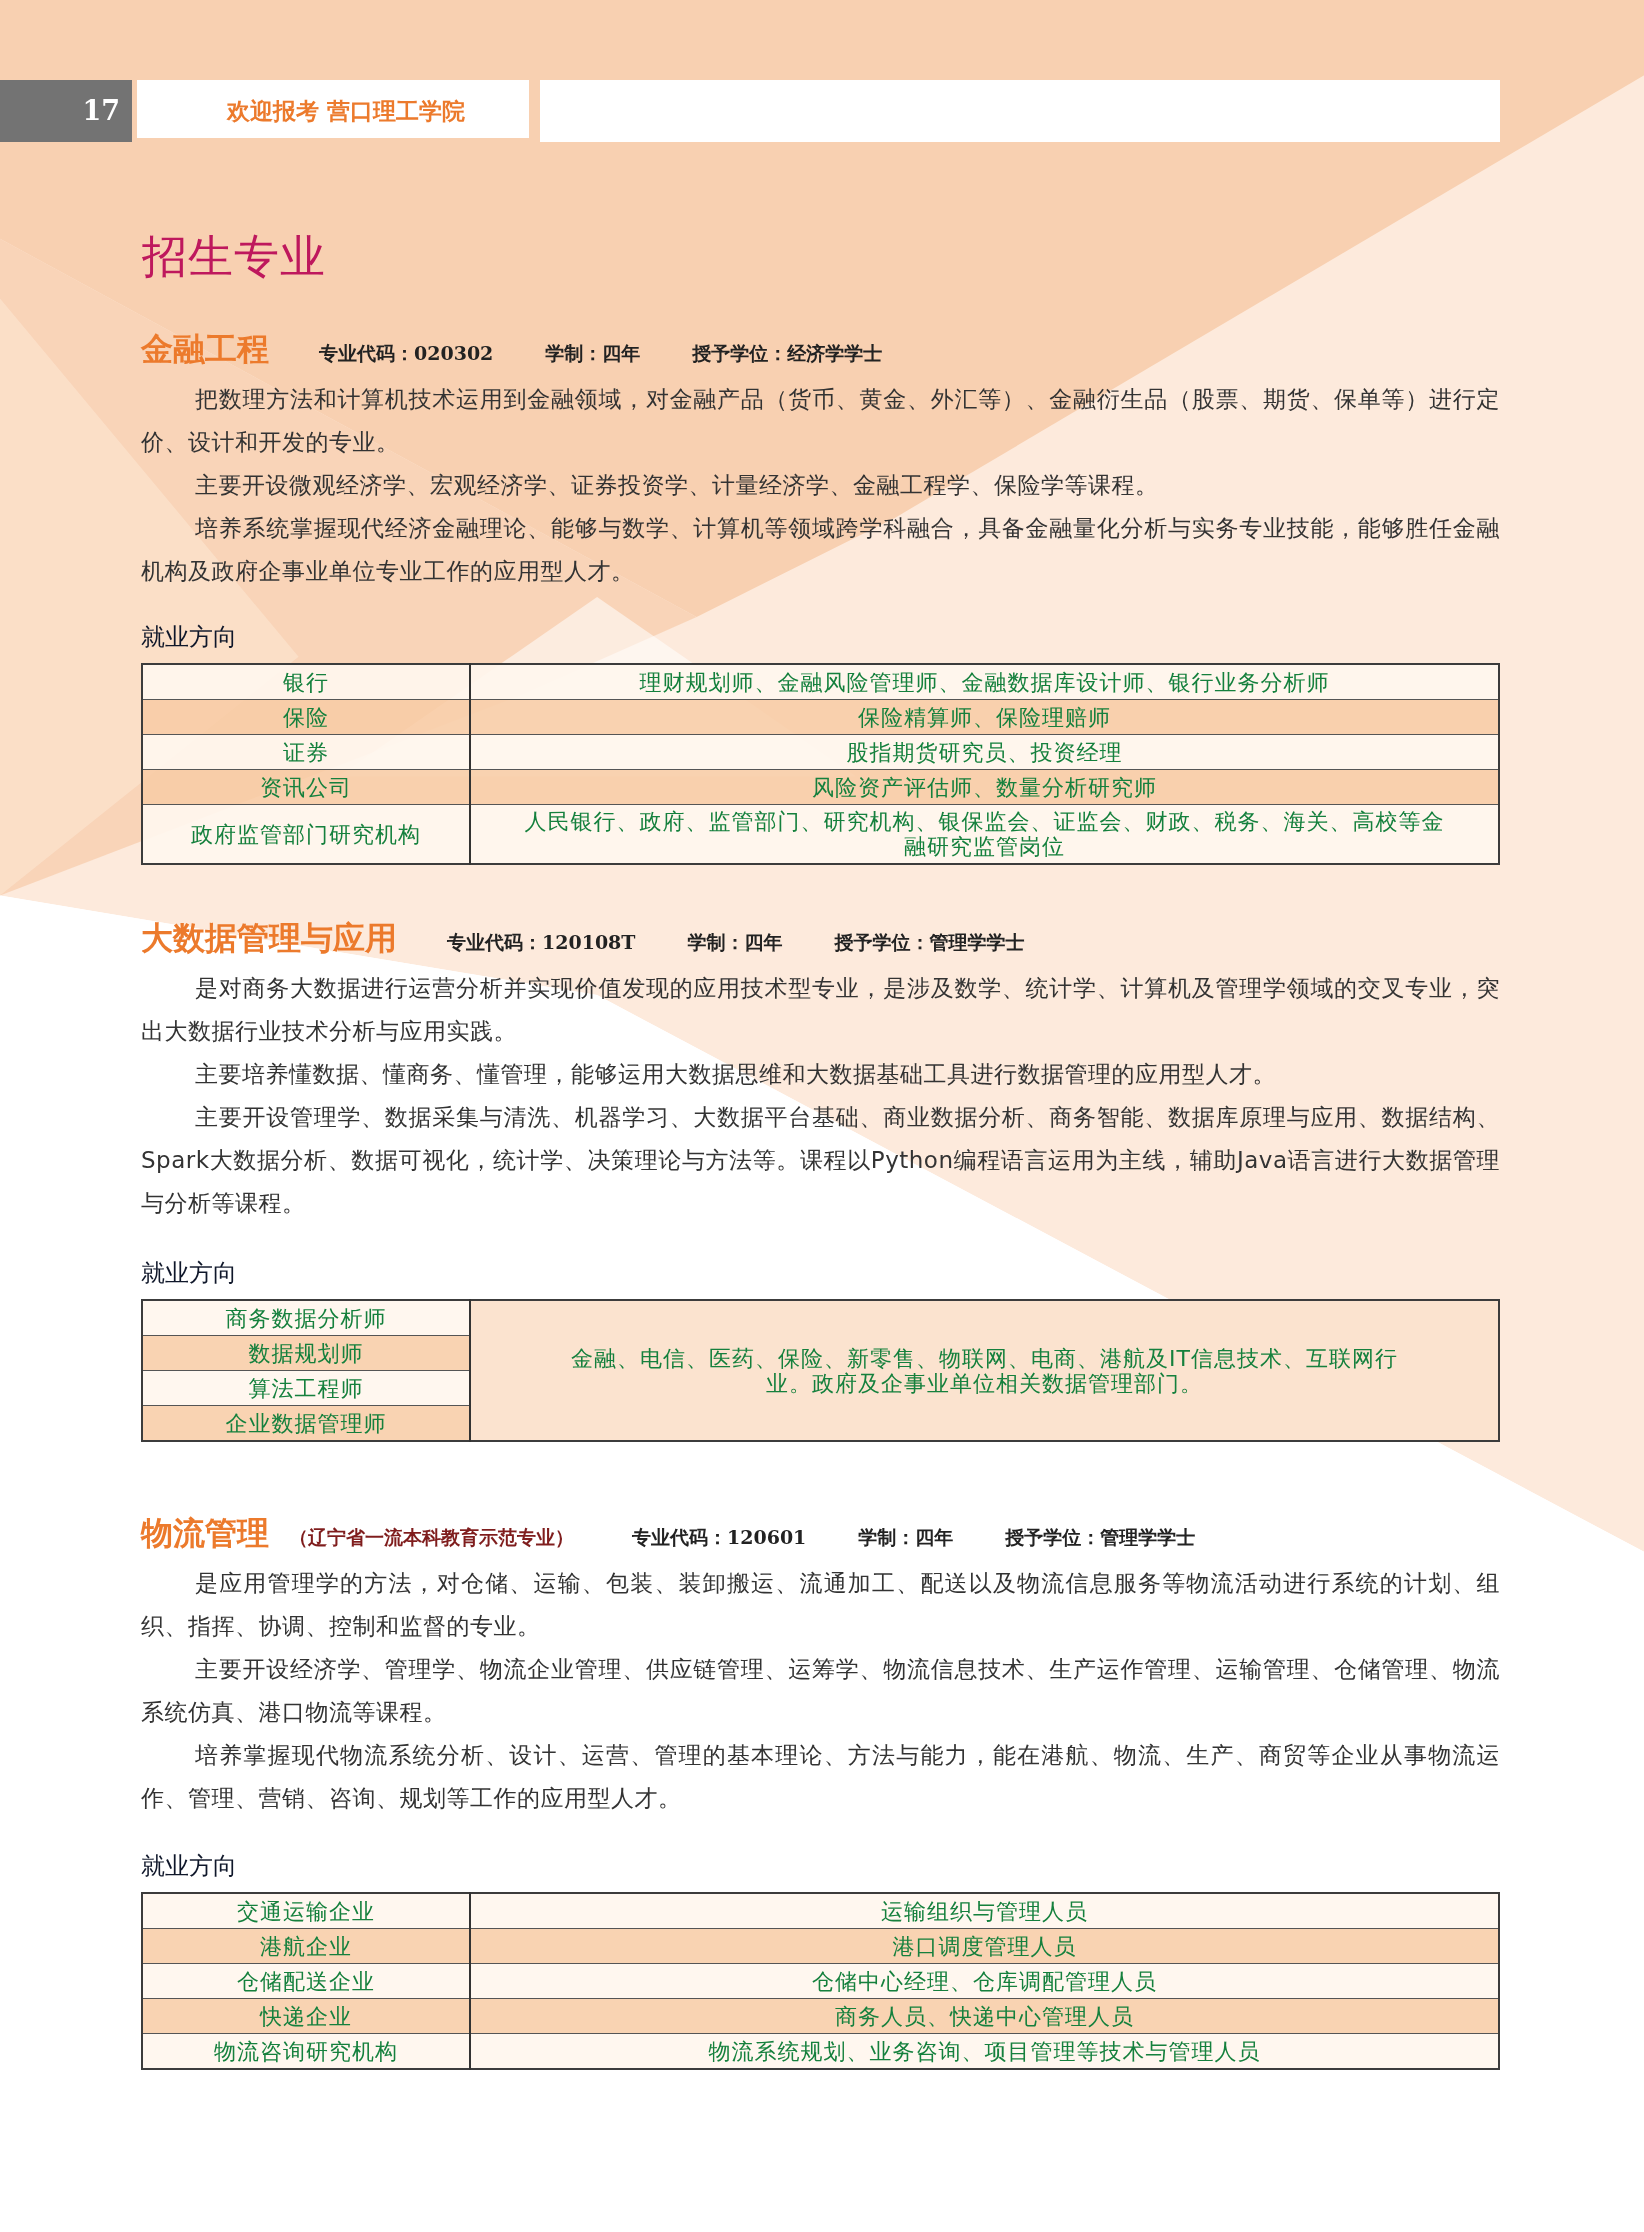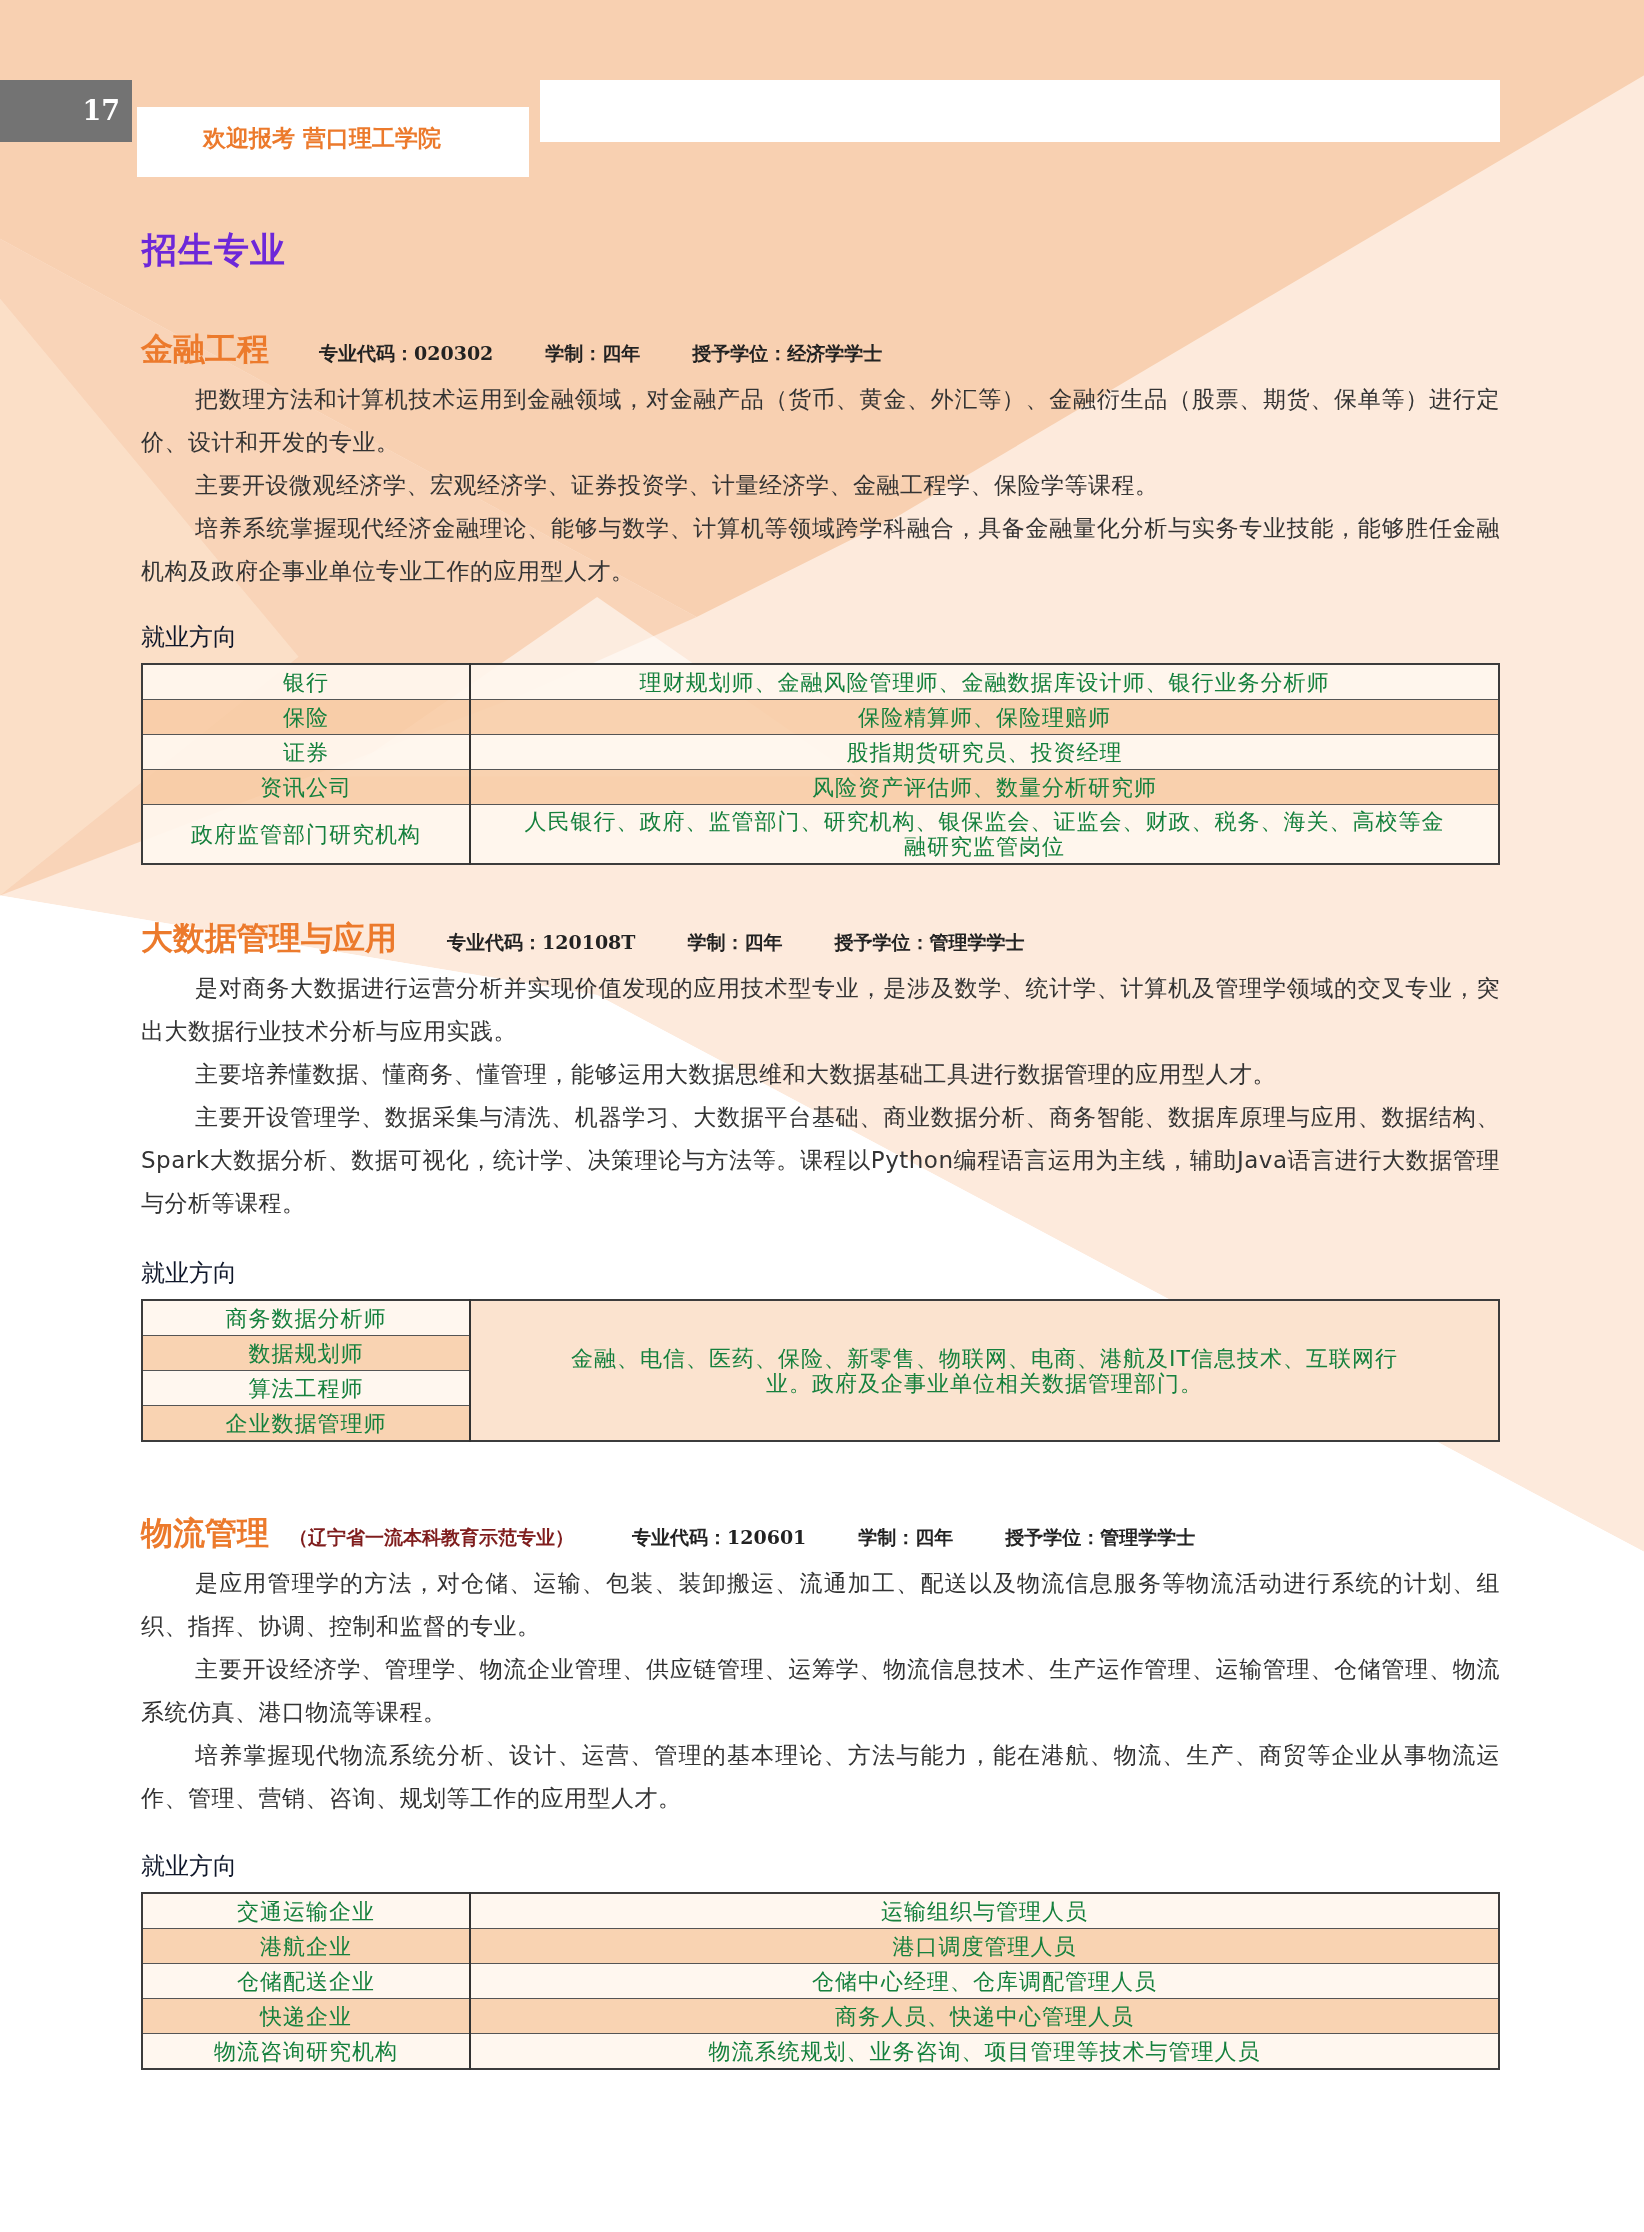--- a/index.html
+++ b/index.html
@@ -12,27 +12,27 @@
   .bg { position:absolute; left:0; top:0; width:1645px; height:2233px; z-index:0; }
   .page { position:absolute; left:0; top:0; width:1645px; height:2233px; z-index:1; }
 
   
   .hdr-num {
     position:absolute; left:0; top:80px; width:132px; height:62px;
     background:#737373; color:#fff; font-family:"DejaVu Serif","Liberation Serif",serif;
     font-weight:bold; font-size:27px; line-height:62px; text-align:right; box-sizing:border-box; padding-right:12px;
   }
   .hdr-title {
-    position:absolute; left:137px; top:80px; width:392px; height:70px; background:#fff;
-    color:#ec7a2c; font-weight:bold; font-size:23px; line-height:62px; box-sizing:border-box; padding-left:66px;margin-top:27px;
+    position:absolute; left:137px; top:80px; width:392px; height:58px; background:#fff;
+    color:#ec7a2c; font-weight:bold; font-size:23px; line-height:62px; box-sizing:border-box; padding-left:90px;
   }
   .hdr-blank { position:absolute; left:540px; top:80px; width:960px; height:62px; background:#fff; }
 
   .page-title {
-    position:absolute; left:142px; top:227px; font-size:35px; font-weight:bold; color:#6d28d9; letter-spacing:1px;
+    position:absolute; left:142px; top:227px; font-size:45px; font-weight:normal; color:#be185d; letter-spacing:1px;
   }
 
   .major { position:absolute; left:141px; width:1359px; }
   .major-head { display:flex; align-items:baseline; height:50px; }
   .major-name { font-size:32px; font-weight:bold; color:#ec7a2c; margin-right:50px; }
   .major-note { font-size:19px; font-weight:bold; color:#7f1d1d; margin-left:-30px; margin-right:58px; }
   .meta { font-size:19px; font-weight:bold; color:#222; margin-right:52px; font-family:"DejaVu Serif","Liberation Serif",serif; }
   .para { font-size:23px; line-height:43px; text-indent:54px; margin:0; text-align:justify; letter-spacing:0.5px; color:#333; }
   .jobs-label { font-size:24px; font-weight:normal; color:#0f172a; margin-top:18px; height:52px; line-height:52px; }
 

